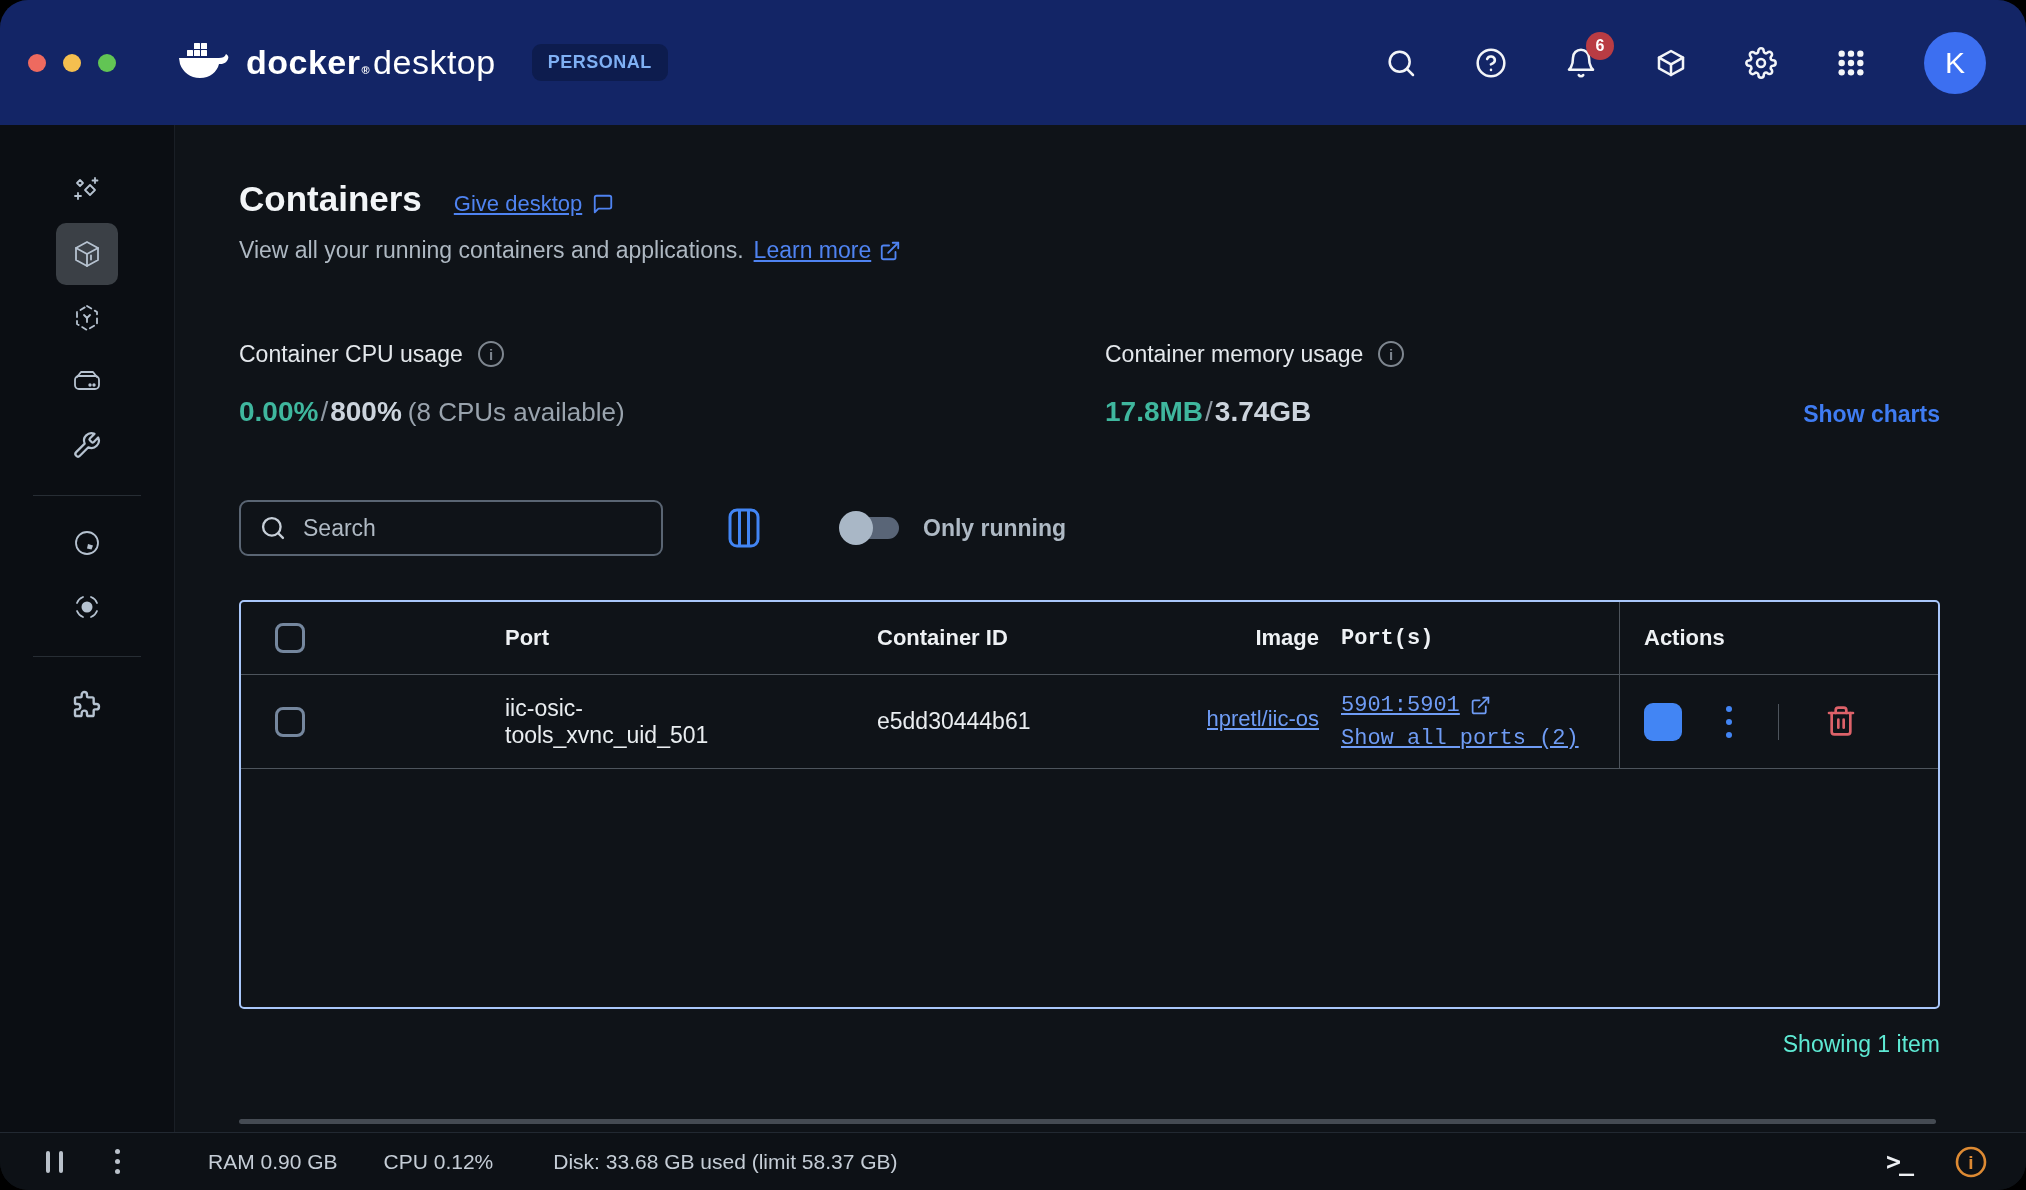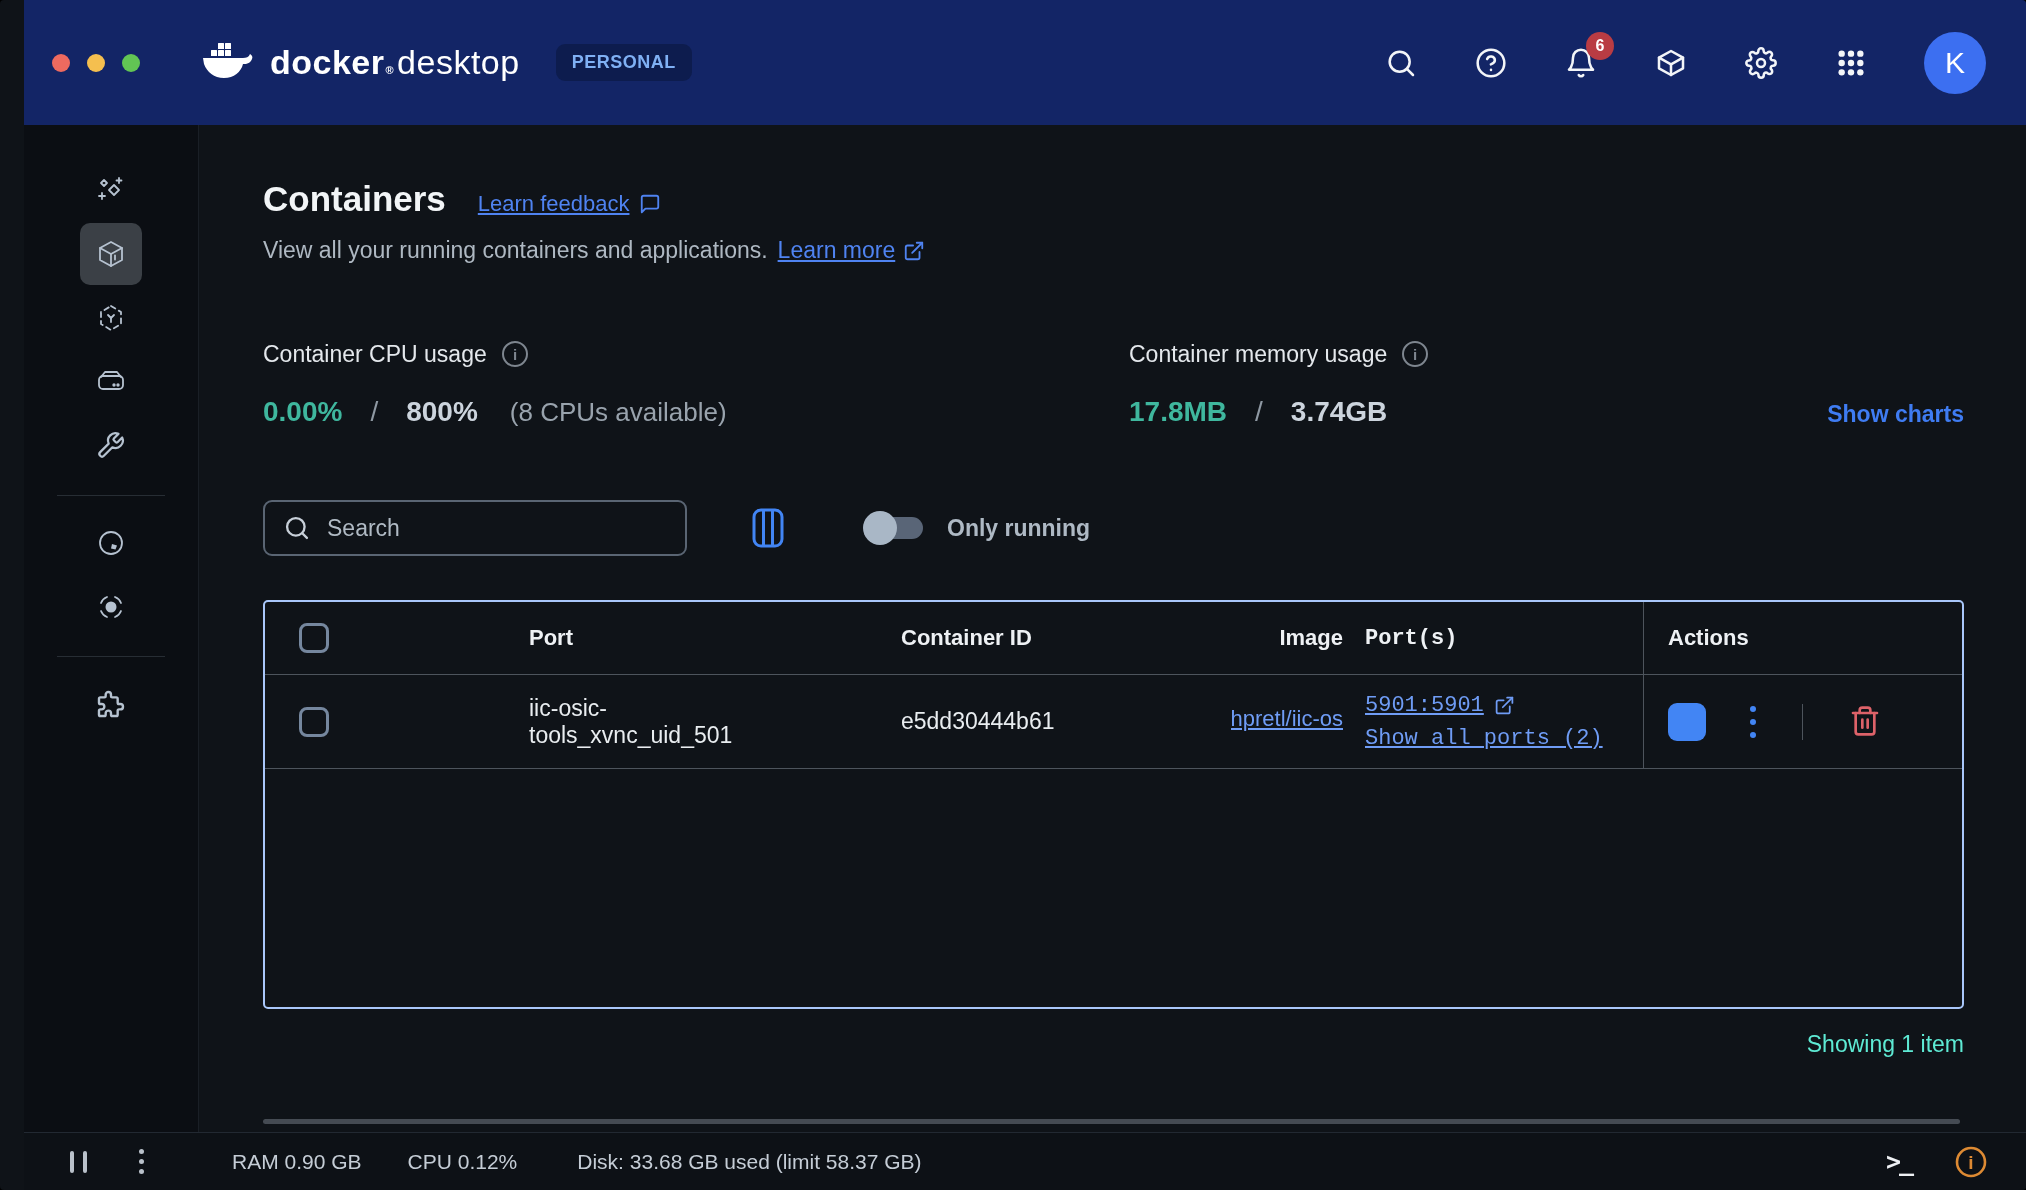--- a/index.html
+++ b/index.html
@@ -1,18 +1,18 @@
 <!DOCTYPE html>
 <html><head>
 <meta charset="utf-8">
 <style>
   * { margin:0; padding:0; box-sizing:border-box; }
   html,body { background:#000; }
   body { width:2026px; height:1190px; font-family:"Liberation Sans","DejaVu Sans",sans-serif; overflow:hidden; }
-  .window { width:2026px; height:1190px; border-radius:4px; overflow:hidden; display:flex; flex-direction:column; background:#0f1318;padding-left:24px; }
+  .window { width:2026px; height:1190px; border-radius:28px; overflow:hidden; display:flex; flex-direction:column; background:#0f1318; }
 
   
   .titlebar { height:125px; flex-shrink:0; background:#132566; display:flex; align-items:center; }
   .traffic { display:flex; gap:17px; margin-left:28px; }
   .traffic span { width:18px; height:18px; border-radius:50%; display:block; }
   .tl-red{ background:#ee6a5f; } .tl-yellow{ background:#f5bf4f; } .tl-green{ background:#62c554; }
   .brand { display:flex; align-items:center; margin-left:62px; gap:16px; }
   .whale { width:52px; height:40px; }
   .wordmark { color:#fff; font-size:34px; font-weight:700; letter-spacing:.5px; display:flex; align-items:baseline; }
   .wordmark .reg { font-size:11px; margin:0 3px 0 1px; }
@@ -46,21 +46,21 @@
 
   
   .stats-row { margin-top:76px; display:flex; align-items:flex-end; }
   .stat-block { }
   .stat-cpu { width:866px; }
   .stat-mem { flex:1; }
   .stat-label { display:flex; align-items:center; gap:14px; color:#e4e8ec; font-size:23px; }
   .info-ico { width:28px; height:28px; }
   .info-ico circle { stroke:#7e868f; stroke-width:2; fill:none; }
   .info-ico text { fill:#7e868f; font-size:15px; font-weight:700; }
-  .stat-value { margin-top:28px; font-size:28px; font-weight:700; color:#ccd4dd; display:flex; align-items:baseline; gap:28px; }
+  .stat-value { margin-top:28px; font-size:28px; font-weight:700; color:#ccd4dd; display:flex; align-items:baseline; gap:2px; }
   .val-used { color:#3fb79e; }
   .val-sep { color:#8f99a3; font-weight:400; }
   .stat-note { color:#99a3ad; font-size:26px; font-weight:400; margin-left:4px; }
   .show-charts { margin-left:auto; color:#3f7cf2; font-size:23px; font-weight:700; cursor:pointer; }
 
   
   .toolbar { margin-top:72px; display:flex; align-items:center; }
   .searchbox { width:424px; height:56px; border:2px solid #5a6573; border-radius:9px; display:flex; align-items:center; padding:0 18px; gap:16px; background:transparent; }
   .searchbox svg { width:28px; height:28px; stroke:#c7cfd8; stroke-width:2; fill:none; stroke-linecap:round; }
   .searchbox input { flex:1; background:transparent; border:none; outline:none; color:#e6eaee; font-size:23px; font-family:inherit; }
@@ -258,21 +258,21 @@
           </svg>
       </div>
     </div>
 
     <div class="main">
       <div class="content">
 
         <div class="h-row">
           <h1 class="page-title">Containers</h1>
           <span class="link feedback-link">
-            <span>Learn feedback</span>
+            <span>Give desktop</span>
             <svg viewBox="0 0 24 24">
                 <path d="M21 15a2 2 0 0 1-2 2H7l-4 4V5a2 2 0 0 1 2-2h14a2 2 0 0 1 2 2z"></path>
               </svg>
           </span>
         </div>
         <div class="subtitle">
           <span>View all your running containers and applications.</span>
           <span class="link learnmore">
             <span>Learn more</span>
             <svg viewBox="0 0 24 24">

